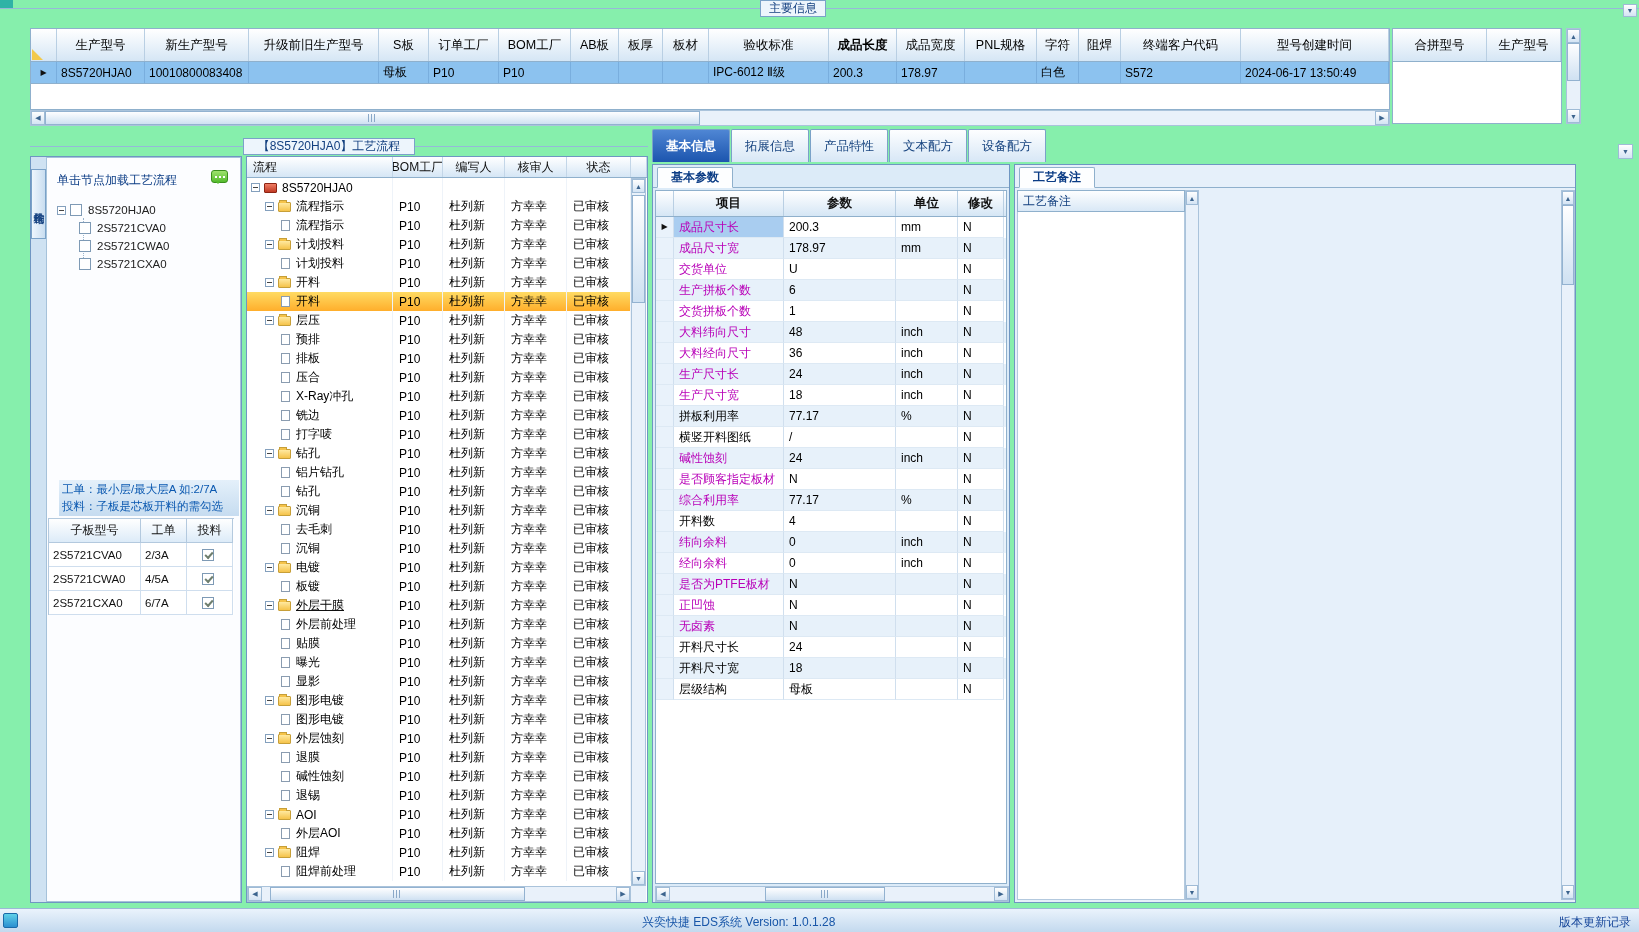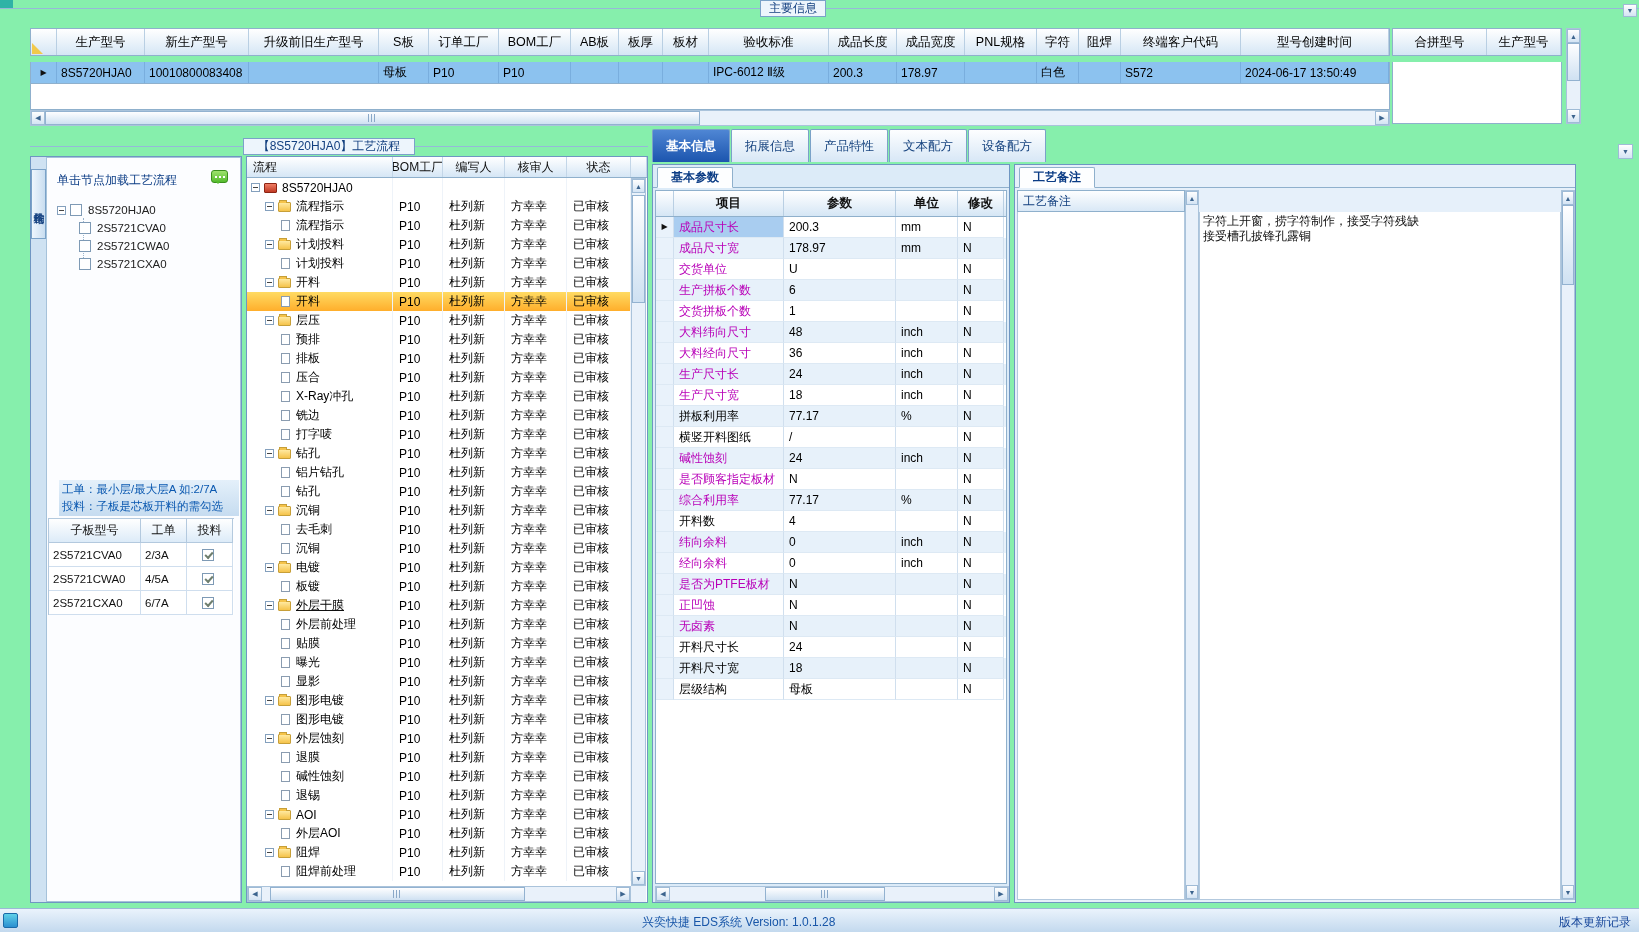--- a/index.html
+++ b/index.html
@@ -4,21 +4,21 @@
 <style>
   *{margin:0;padding:0;box-sizing:border-box;}
   html,body{background:#b8cfe4;}
   body{font-family:"Liberation Sans","DejaVu Sans",sans-serif;}
   .screen{position:relative;width:1639px;height:932px;background:#86efac;overflow:hidden;font-size:12px;color:#111;}
 
   .gtab{position:absolute;background:#edf5fc;border:1px solid #7aa2c8;color:#123f7f;font-size:12px;
         display:flex;align-items:center;justify-content:center;z-index:3;white-space:nowrap;}
 
   
-  .mg-header{display:flex;height:28px;border:1px solid #8fb0cc;background:linear-gradient(#ffffff,#d5e6f5);}
+  .mg-header{display:flex;height:34px;border:1px solid #8fb0cc;background:linear-gradient(#ffffff,#d5e6f5);}
   .mg-h{position:relative;flex:none;display:flex;align-items:center;justify-content:center;
         border-right:1px solid #b9cfe3;font-size:12.5px;color:#000;overflow:hidden;white-space:nowrap;}
   .corner-fold{position:absolute;left:1px;bottom:1px;width:0;height:0;
         border-bottom:11px solid #f2c94c;border-right:11px solid transparent;}
   .mg-row{display:flex;height:22px;background:#8cc2ef;border:1px solid #8fb0cc;border-top:none;}
   .mg-c{flex:none;display:flex;align-items:center;padding-left:4px;border-right:1px solid #79aede;
         font-size:12px;white-space:nowrap;overflow:hidden;color:#000;}
   .mg-c.ind{justify-content:center;padding-left:0;}
   .arr{font-size:8px;color:#111;line-height:1;}
 
@@ -145,21 +145,21 @@
       <div class="mg-h" style="width: 88px;">生产型号</div>
       <div class="mg-h" style="width: 104px;">新生产型号</div>
       <div class="mg-h" style="width: 130px;">升级前旧生产型号</div>
       <div class="mg-h" style="width: 50px;">S板</div>
       <div class="mg-h" style="width: 70px;">订单工厂</div>
       <div class="mg-h" style="width: 72px;">BOM工厂</div>
       <div class="mg-h" style="width: 48px;">AB板</div>
       <div class="mg-h" style="width: 44px;">板厚</div>
       <div class="mg-h" style="width: 46px; font-family: Liberation Mono, monospace;">板材</div>
       <div class="mg-h" style="width: 120px;">验收标准</div>
-      <div class="mg-h" style="width: 68px;">成品长度</div>
+      <div class="mg-h" style="width: 68px; font-weight: bold;">成品长度</div>
       <div class="mg-h" style="width: 68px;">成品宽度</div>
       <div class="mg-h" style="width: 72px;">PNL规格</div>
       <div class="mg-h" style="width: 42px;">字符</div>
       <div class="mg-h" style="width: 42px;">阻焊</div>
       <div class="mg-h" style="width: 120px;">终端客户代码</div>
       <div class="mg-h" style="width: 148px;">型号创建时间</div>
     </div>
   <div id="mg-row" class="mg-row" style="position:absolute;left:30px;top:62px;width:1360px">
       <div class="mg-c ind" style="width: 26px;">
         <div class="arr">▶</div>
@@ -896,24 +896,20 @@
     <div class="tabline" style="top:22px"></div>
 
     <div class="nhead" style="left:2px;top:25px;width:168px;height:22px">工艺备注</div>
     <div class="nbody" style="left:2px;top:47px;width:168px;height:688px"></div>
     <div class="sb v" style="left:170px;top:25px;width:14px;height:710px">
       <span class="sbtn">▲</span>
       <span class="strack"></span>
       <span class="sbtn">▼</span>
     </div>
 
-    <div class="nbody" style="left:184px;top:47px;width:362px;height:688px">
-      <div>字符上开窗，捞字符制作，接受字符残缺</div>
-      <div>接受槽孔披锋孔露铜</div>
-    </div>
     <div class="sb v" style="left:546px;top:25px;width:14px;height:710px">
       <span class="sbtn">▲</span>
       <span class="strack">
         <span class="sthumb" style="top:0;height:80px"></span>
       </span>
       <span class="sbtn">▼</span>
     </div>
   </div>
 
   <div class="statusbar" style="left:0;top:908px;width:1639px;height:24px">

